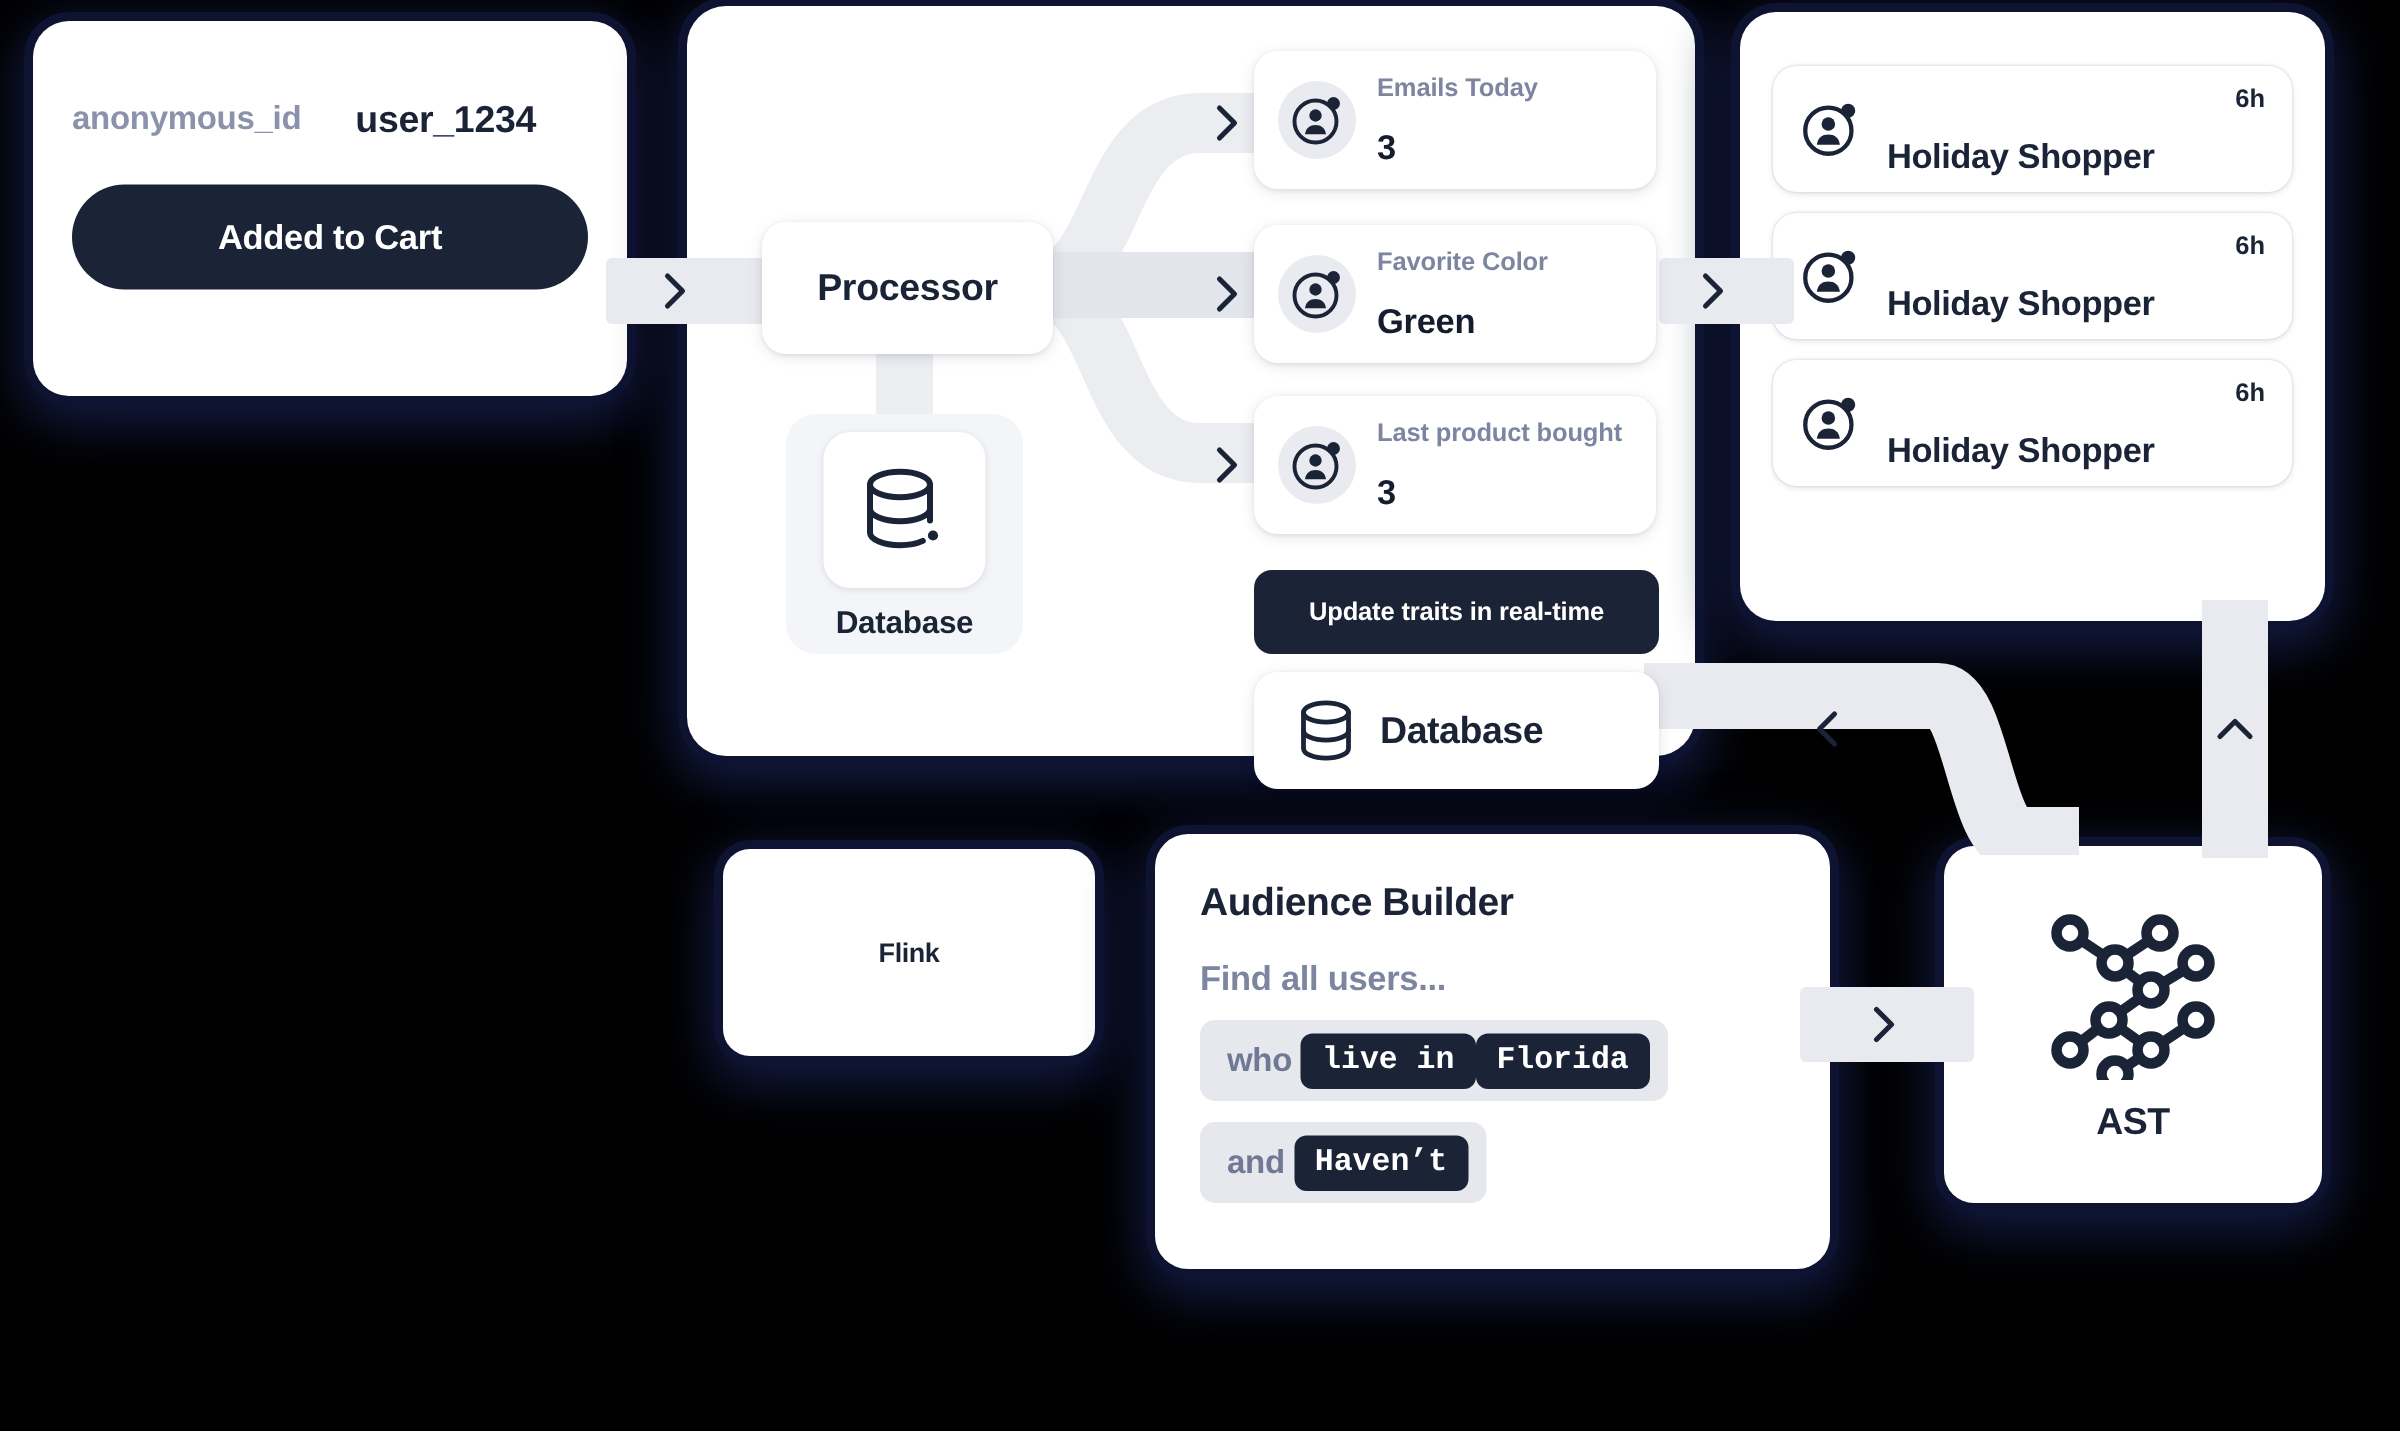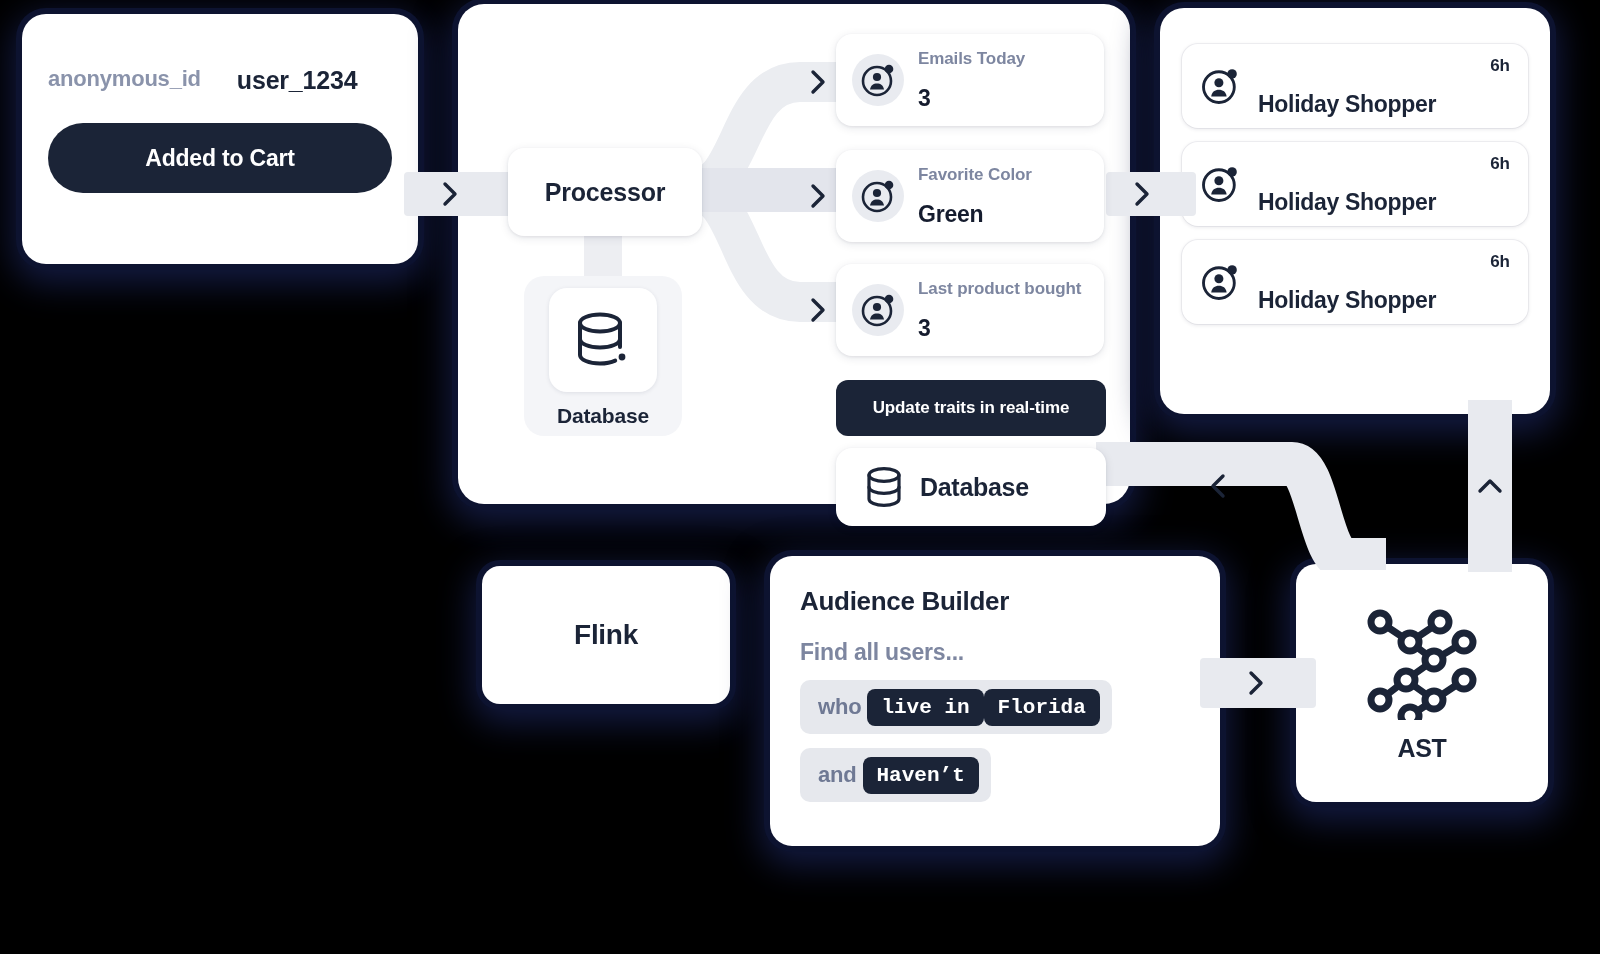--- a/index.html
+++ b/index.html
@@ -94,21 +94,21 @@
     display:flex;align-items:center;gap:16px;padding-left:16px;
     box-shadow:0 1px 4px rgba(22,28,55,.12),0 0 0 1px rgba(22,28,55,.05);
   }
   .aud .nm{font-size:23px;font-weight:700;color:#1b2437;letter-spacing:-.3px;margin-top:37px;}
   .aud .ago{position:absolute;right:18px;top:12px;font-size:17px;font-weight:600;color:#1b2437;}
 
   
   #flink{
     left:482px;top:566px;width:248px;height:138px;border-radius:18px;
     display:flex;align-items:center;justify-content:center;
-    font-size:28px;font-weight:700;color:#1b2437;letter-spacing:-.3px;
+    font-size:18px;font-weight:700;color:#1b2437;letter-spacing:-.3px;
   }
 
   
   #builder{left:770px;top:556px;width:450px;height:290px;border-radius:22px;padding:30px 30px 0 30px;}
   #builder .t{font-size:26px;font-weight:700;color:#1b2437;letter-spacing:-.3px;}
   #builder .sub{margin-top:22px;font-size:23px;font-weight:600;color:#7d86a0;letter-spacing:-.2px;}
   .qrow{
     margin-top:14px;height:54px;border-radius:10px;background:#e6e8ed;
     display:flex;align-items:center;gap:0;padding:0 12px;width:max-content;
   }

